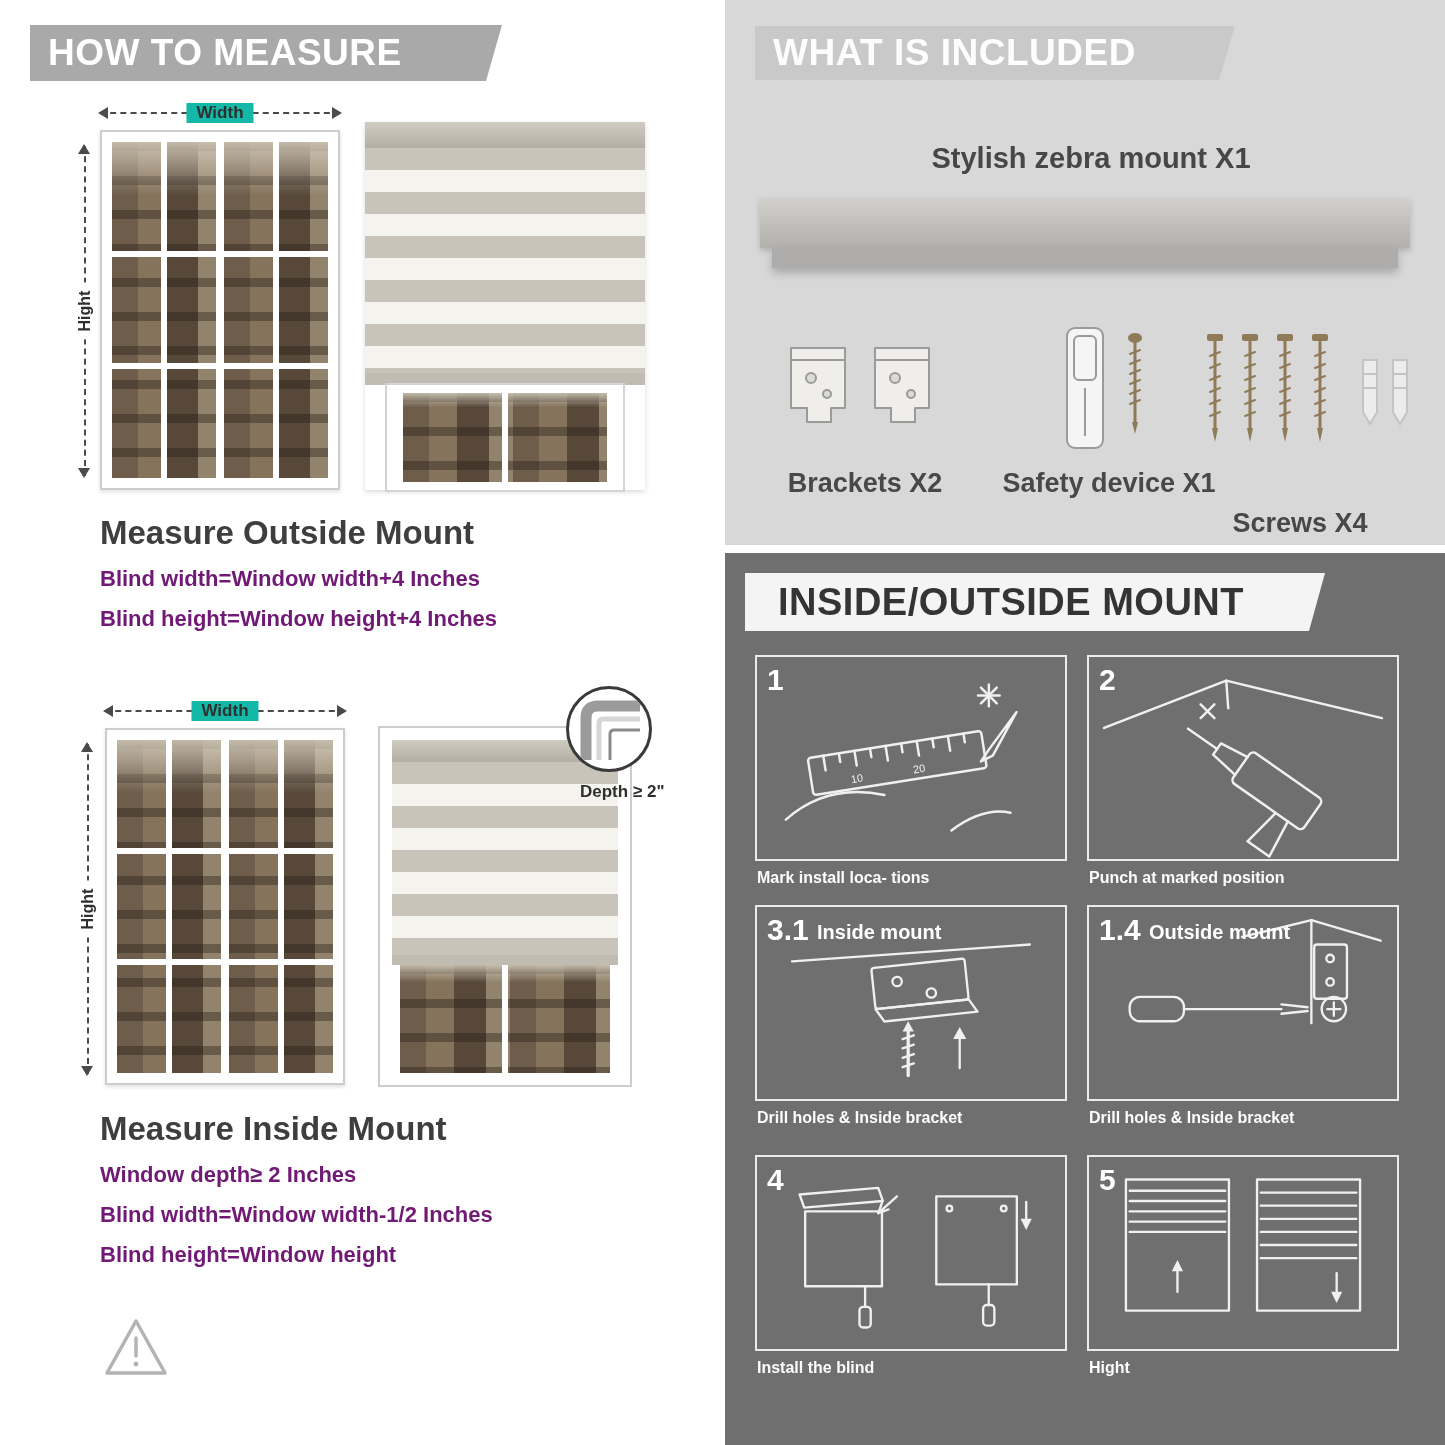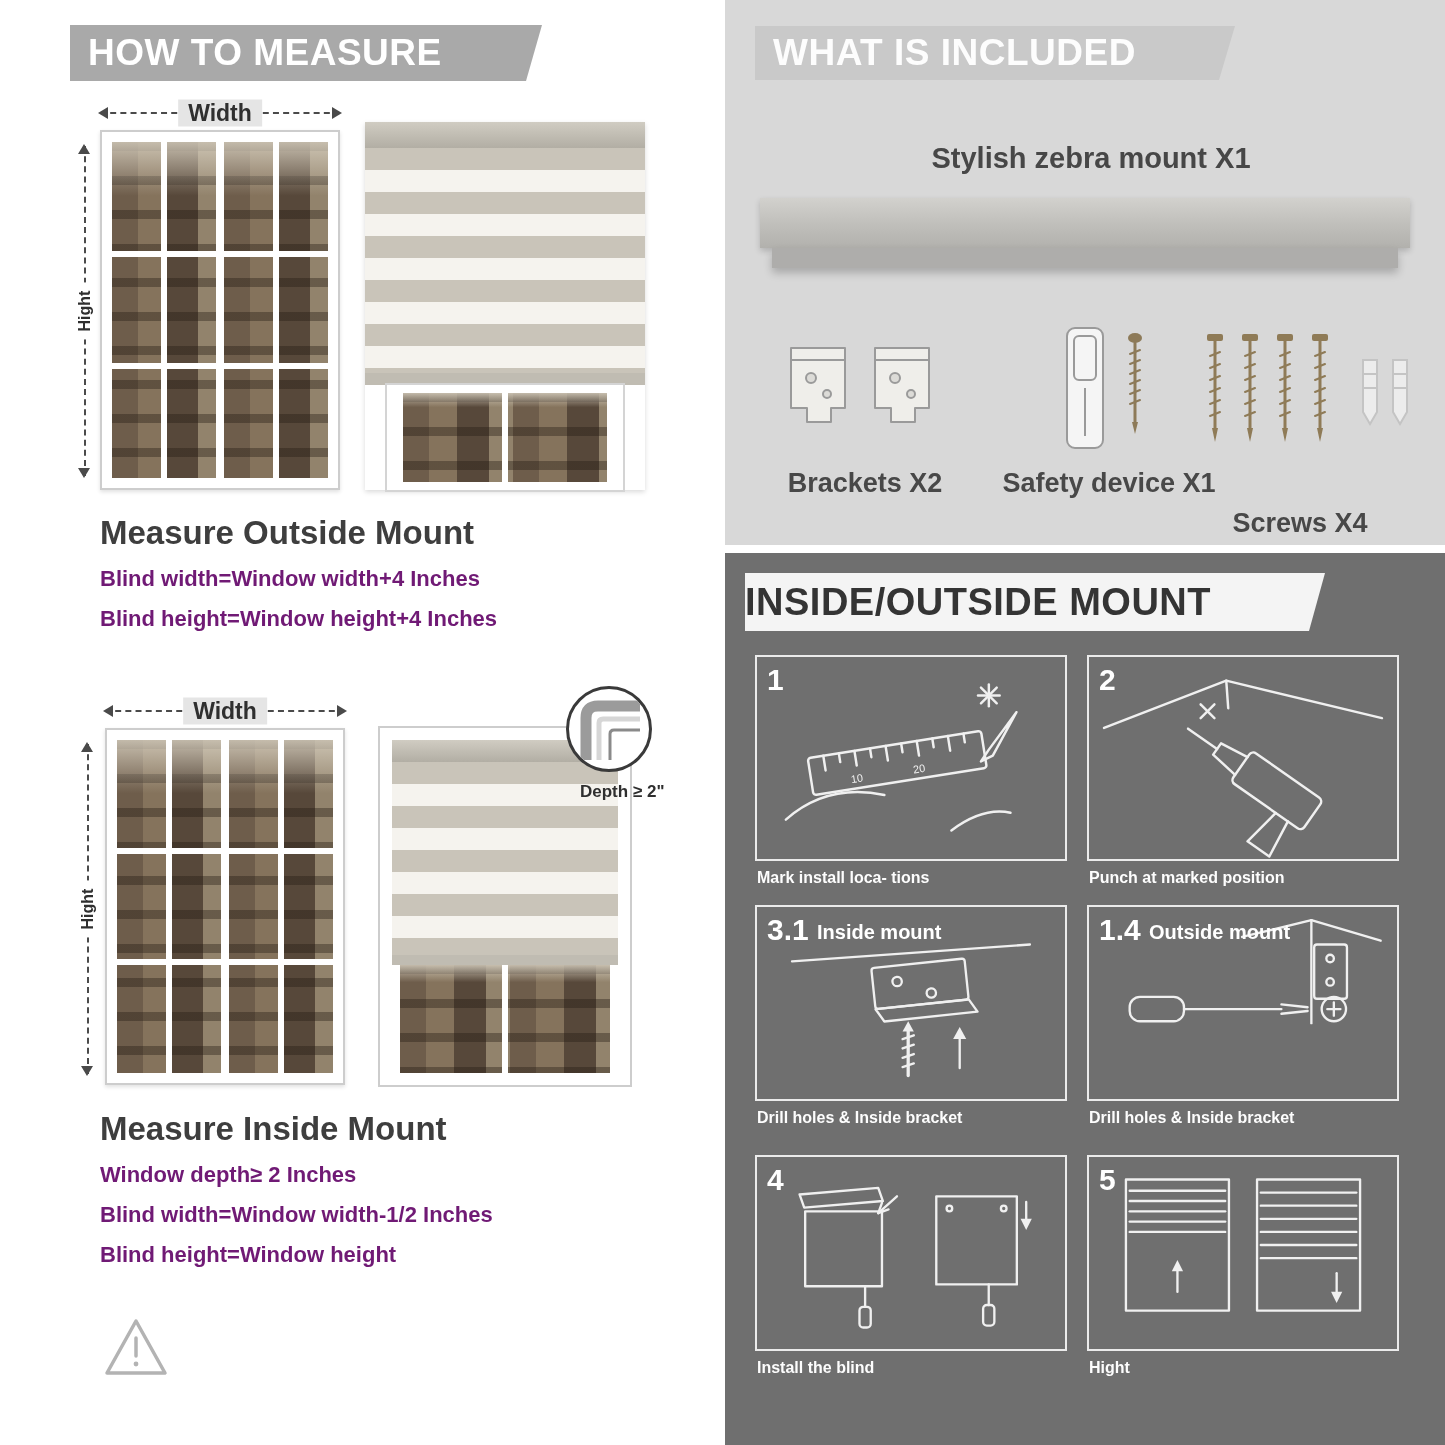--- a/index.html
+++ b/index.html
@@ -4,33 +4,33 @@
 <style>
   * { box-sizing:border-box; margin:0; padding:0; }
   html,body { background:#fff; }
   .page { position:relative; width:1445px; height:1445px; background:#ffffff;
           font-family:"Liberation Sans", sans-serif; overflow:hidden; }
 
   
   .banner { position:absolute; font-weight:bold; white-space:nowrap;
             clip-path:polygon(0 0,100% 0,calc(100% - 16px) 100%,0 100%); }
   .banner-left { left:30px; top:25px; width:472px; height:56px; line-height:56px;
-                 font-size:37px; padding-left:18px; background:#a9a9a9; color:#fff; letter-spacing:.5px;margin-left:40px; }
+                 font-size:37px; padding-left:18px; background:#a9a9a9; color:#fff; letter-spacing:.5px; }
   .banner-included { left:30px; top:26px; width:480px; height:54px; line-height:54px;
                  font-size:37px; padding-left:18px; background:#c9c9c9; color:#fdfdfd; letter-spacing:.5px; }
   .banner-mount { left:20px; top:20px; width:580px; height:58px; line-height:58px;
-                 font-size:38px; padding-left:0; background:#f4f4f4; color:#343434; letter-spacing:.5px; }
+                 font-size:38px; padding-left:33px; background:#f4f4f4; color:#343434; letter-spacing:.5px; }
 
   
   .h-measure { position:absolute; height:0; border-top:2px dashed #4a4a4a; }
   .h-measure::before, .h-measure::after { content:""; position:absolute; top:-7px; width:0; height:0; border-style:solid; }
   .h-measure::before { left:-2px; border-width:6px 10px 6px 0; border-color:transparent #4a4a4a transparent transparent; }
   .h-measure::after  { right:-2px; border-width:6px 0 6px 10px; border-color:transparent transparent transparent #4a4a4a; }
   .h-measure .m-label { position:absolute; left:50%; top:-1px; transform:translate(-50%,-50%);
-                        background:#e5e5e5; padding:0 10px; font-size:23px; font-weight:bold; color:#2f2f2f; }
+                        background:#14b8a6; padding:0 10px; font-size:17px; font-weight:bold; color:#2f2f2f; }
   .v-measure { position:absolute; width:0; border-left:2px dashed #4a4a4a; }
   .v-measure::before, .v-measure::after { content:""; position:absolute; left:-8px; width:0; height:0; border-style:solid; }
   .v-measure::before { top:-2px; border-width:0 6px 10px 6px; border-color:transparent transparent #4a4a4a transparent; }
   .v-measure::after  { bottom:-2px; border-width:10px 6px 0 6px; border-color:#4a4a4a transparent transparent transparent; }
   .v-measure .m-label { position:absolute; top:50%; left:-1px; transform:translate(-50%,-50%) rotate(-90deg);
                         background:#fff; padding:0 8px; font-size:16px; font-weight:bold; color:#2f2f2f; }
 
   
   .building-bg {
     background:

